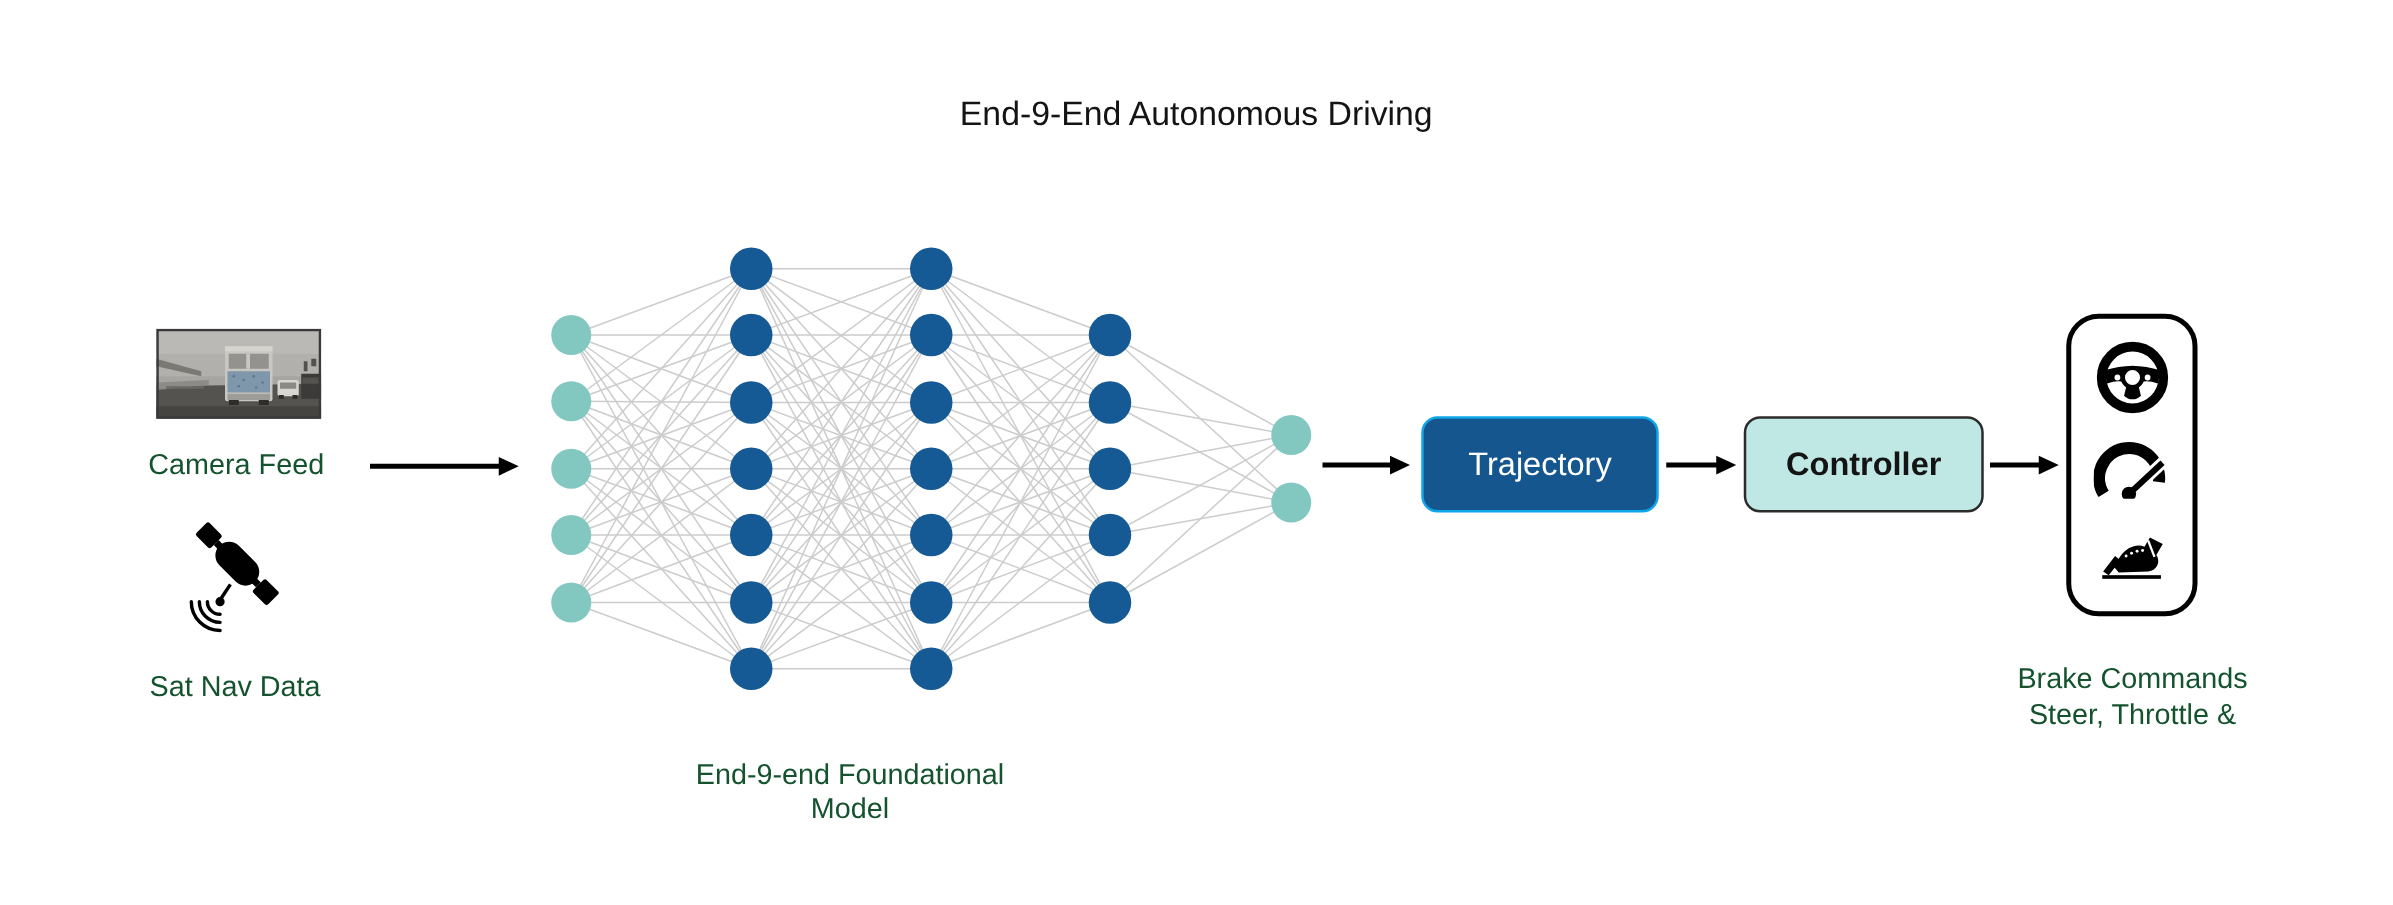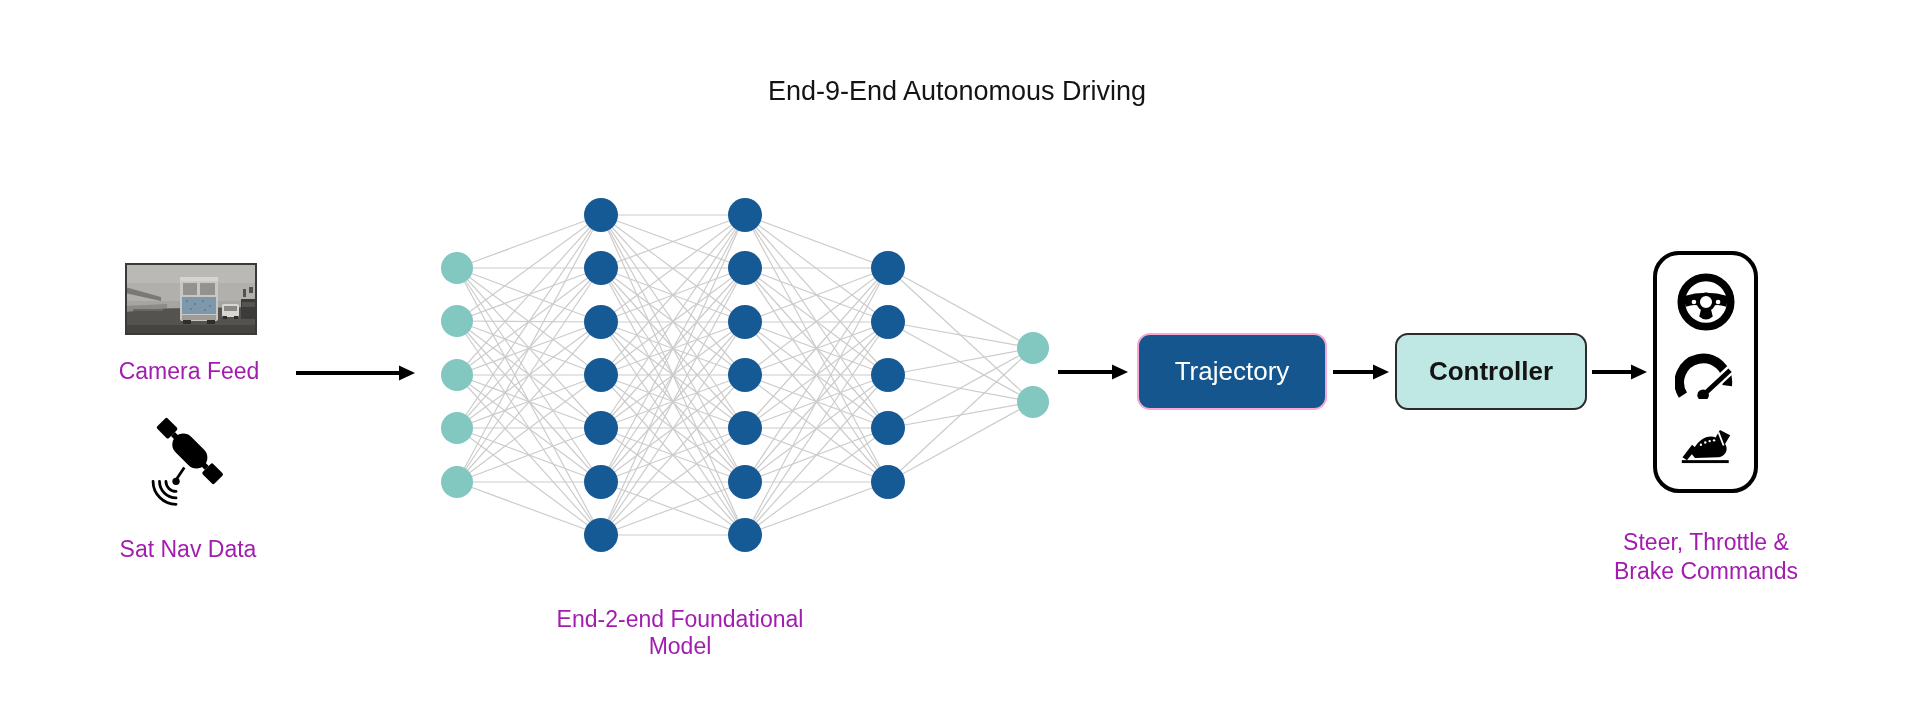--- a/index.html
+++ b/index.html
@@ -1,34 +1,34 @@
 <!DOCTYPE html>
 <html><head>
 <meta charset="utf-8">
 <style>
   html,body{margin:0;padding:0;}
   body{
     width:1914px;height:724px;position:relative;background:#ffffff;
     font-family:"Liberation Sans",sans-serif;color:#111;overflow:hidden;
   }
   .abs{position:absolute;}
-  .label{position:absolute;text-align:center;font-size:23px;color:#a21caf;}
+  .label{position:absolute;text-align:center;font-size:23px;color:#14532d;}
   #title{left:0;top:76px;width:1914px;text-align:center;font-size:27px;color:#141414;}
   #net-svg{left:0;top:0;width:1914px;height:724px;pointer-events:none;}
   #camera-img{left:125px;top:263px;width:132px;height:72px;}
   #camera-label{left:99px;top:358px;width:180px;}
   #satellite-icon{left:142px;top:414px;width:92px;height:96px;}
   #satnav-label{left:88px;top:536px;width:200px;}
   #model-label{left:530px;top:606px;width:300px;}
   .flowbox{
     position:absolute;top:333px;height:77px;border-radius:13px;
     display:flex;align-items:center;justify-content:center;
     font-size:26px;box-sizing:border-box;
   }
-  #trajectory-box{left:1137px;width:190px;background:#15568f;color:#ffffff;border:2px solid #f9a8d4;}
+  #trajectory-box{left:1137px;width:190px;background:#15568f;color:#ffffff;border:2px solid #0ea5e9;}
   #controller-box{left:1395px;width:192px;background:#bfe8e4;color:#141414;border:2px solid #2b2b2b;font-weight:bold;}
   #commands-panel{
     left:1653px;top:251px;width:105px;height:242px;box-sizing:border-box;
     border:4px solid #000;border-radius:26px;background:#fff;
     display:flex;flex-direction:column;align-items:center;justify-content:space-evenly;
   }
   #output-label{left:1578px;top:528px;width:256px;line-height:29px;}
 </style>
 </head>
 <body>
@@ -251,21 +251,21 @@
   <line x1="46" y1="56" x2="38" y2="68" stroke="#000" stroke-width="3"></line>
   <circle cx="37" cy="71" r="4" fill="#000"></circle>
   <g fill="none" stroke="#000" stroke-width="3" stroke-linecap="round">
     <path d="M26,71 A11,11 0 0 0 37,82"></path>
     <path d="M19,71 A18,18 0 0 0 37,89"></path>
     <path d="M12,71 A25,25 0 0 0 37,96"></path>
   </g>
 </svg>
 <div id="satnav-label" class="label">Sat Nav Data</div>
 
-<div id="model-label" class="label">End-2-end Foundational Model</div>
+<div id="model-label" class="label">End-9-end Foundational Model</div>
 
 <div id="trajectory-box" class="flowbox">
   <span>Trajectory</span>
 </div>
 <div id="controller-box" class="flowbox">
   <span>Controller</span>
 </div>
 
 <div id="commands-panel" class="abs">
   <svg width="58" height="58" viewBox="0 0 60 60" xmlns="http://www.w3.org/2000/svg">
@@ -287,15 +287,15 @@
     <path d="M24,47 L32,36 C38,27 50,22 58,26 L64,16 L78,23 L71,35 C76,42 72,52 62,53 L30,54 Z" fill="#000"></path>
     <line x1="62" y1="19" x2="69" y2="37" stroke="#fff" stroke-width="2.5"></line>
     <circle cx="38" cy="36" r="1.6" fill="#fff"></circle>
       <circle cx="44" cy="33" r="1.6" fill="#fff"></circle>
     <circle cx="50" cy="31" r="1.6" fill="#fff"></circle>
       <circle cx="56" cy="30" r="1.6" fill="#fff"></circle>
   </svg>
 </div>
 
 <div id="output-label" class="label">
+  <div>Brake Commands</div>
   <div>Steer, Throttle &amp;</div>
-  <div>Brake Commands</div>
 </div>
 
 </body></html>

